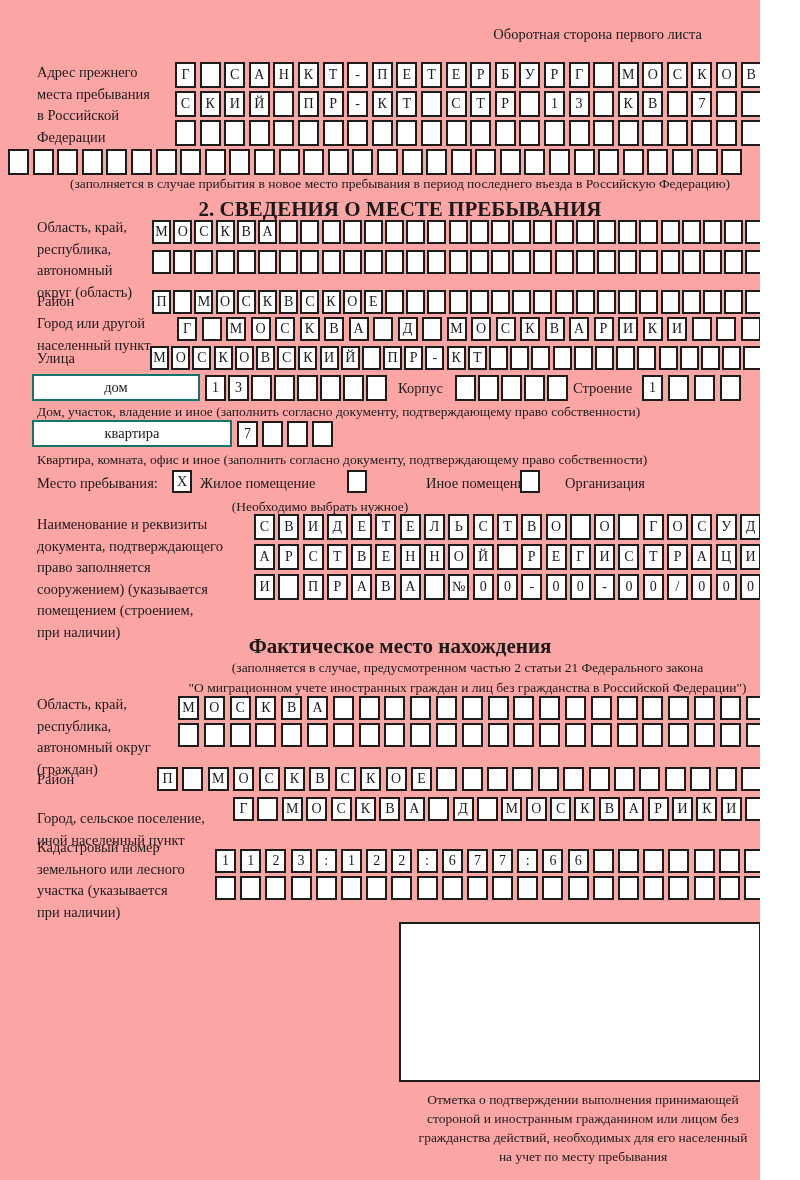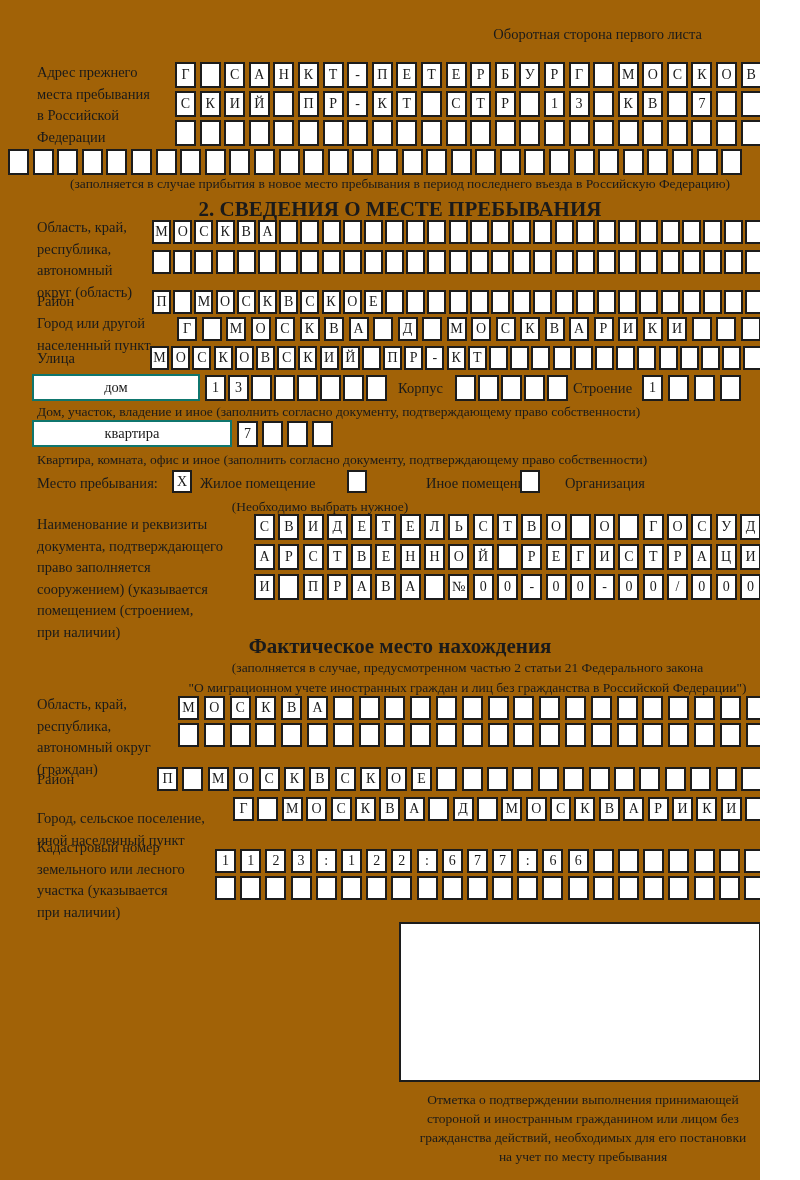--- a/index.html
+++ b/index.html
@@ -1,16 +1,16 @@
 <!DOCTYPE html>
 <html><head>
 <meta charset="utf-8">
 <style>
   html,body{margin:0;padding:0;background:#fff;}
-  #page{position:relative;width:760px;height:1180px;background:#a16207;overflow:hidden;
+  #page{position:relative;width:760px;height:1180px;background:#fca5a5;overflow:hidden;
         font-family:"Liberation Serif","DejaVu Serif",serif;color:#1a1a1a;text-decoration:underline;}
   .abs{position:absolute;}
   .lbl{font-size:14.5px;line-height:21.5px;}
   .lbl-line{display:block;}
   .small{font-size:13.5px;}
   .title{font-weight:bold;font-size:21px;text-align:center;width:800px;left:0;}
   .center{text-align:center;}
   .row{position:absolute;display:flex;}
   .cell{box-sizing:border-box;border:2px solid #1c1c1c;background:#fff;display:flex;
         align-items:center;justify-content:center;font-size:14px;line-height:1;}
@@ -614,17 +614,17 @@
       <span class="cell"></span>
       <span class="cell"></span>
       <span class="cell"></span>
       <span class="cell"></span>
     </div>
 
   <div class="stampbox" style="left:399px;top:922px;width:362px;height:160px;"></div>
   <div class="abs small center" style="left:383px;top:1090px;width:400px;line-height:19px;">
       <div class="lbl-line">Отметка о подтверждении выполнения принимающей</div>
       <div class="lbl-line">стороной и иностранным гражданином или лицом без</div>
-      <div class="lbl-line">гражданства действий, необходимых для его постановки</div>
+      <div class="lbl-line">гражданства действий, необходимых для его населенный</div>
       <div class="lbl-line">на учет по месту пребывания</div>
     </div>
 
 </div>
 
 </body></html>

